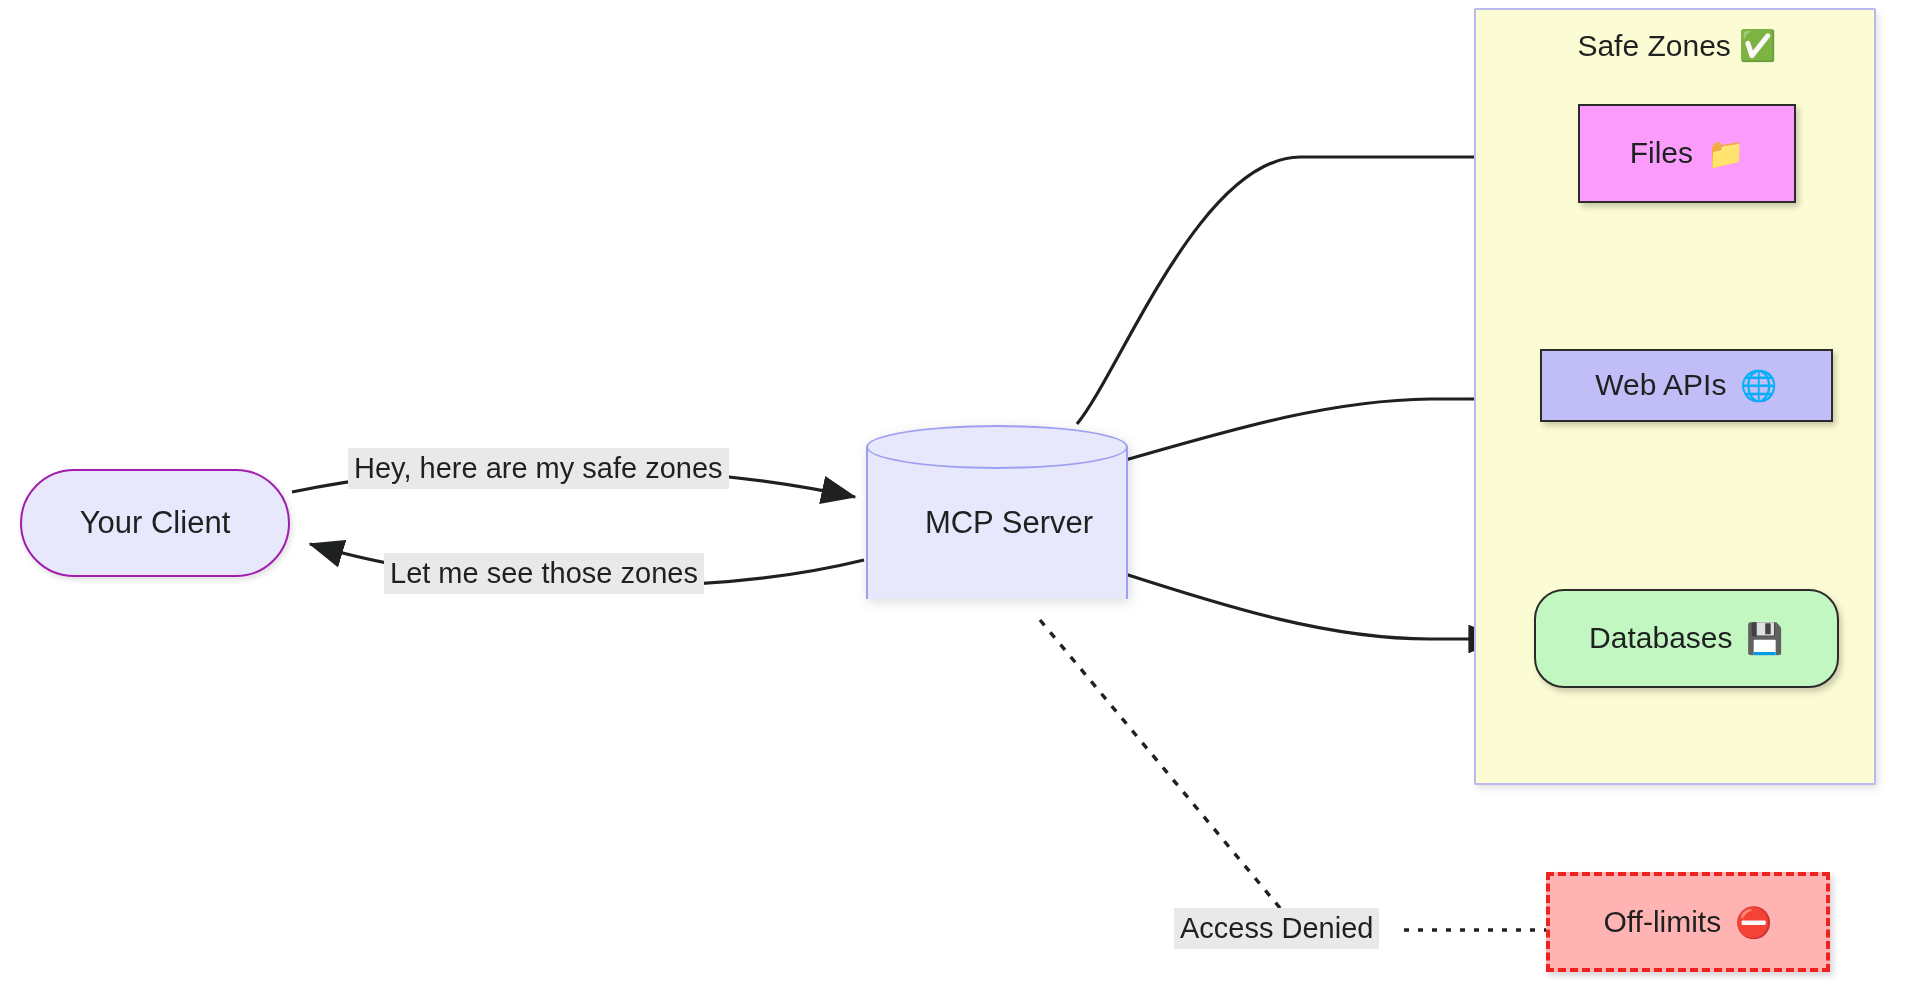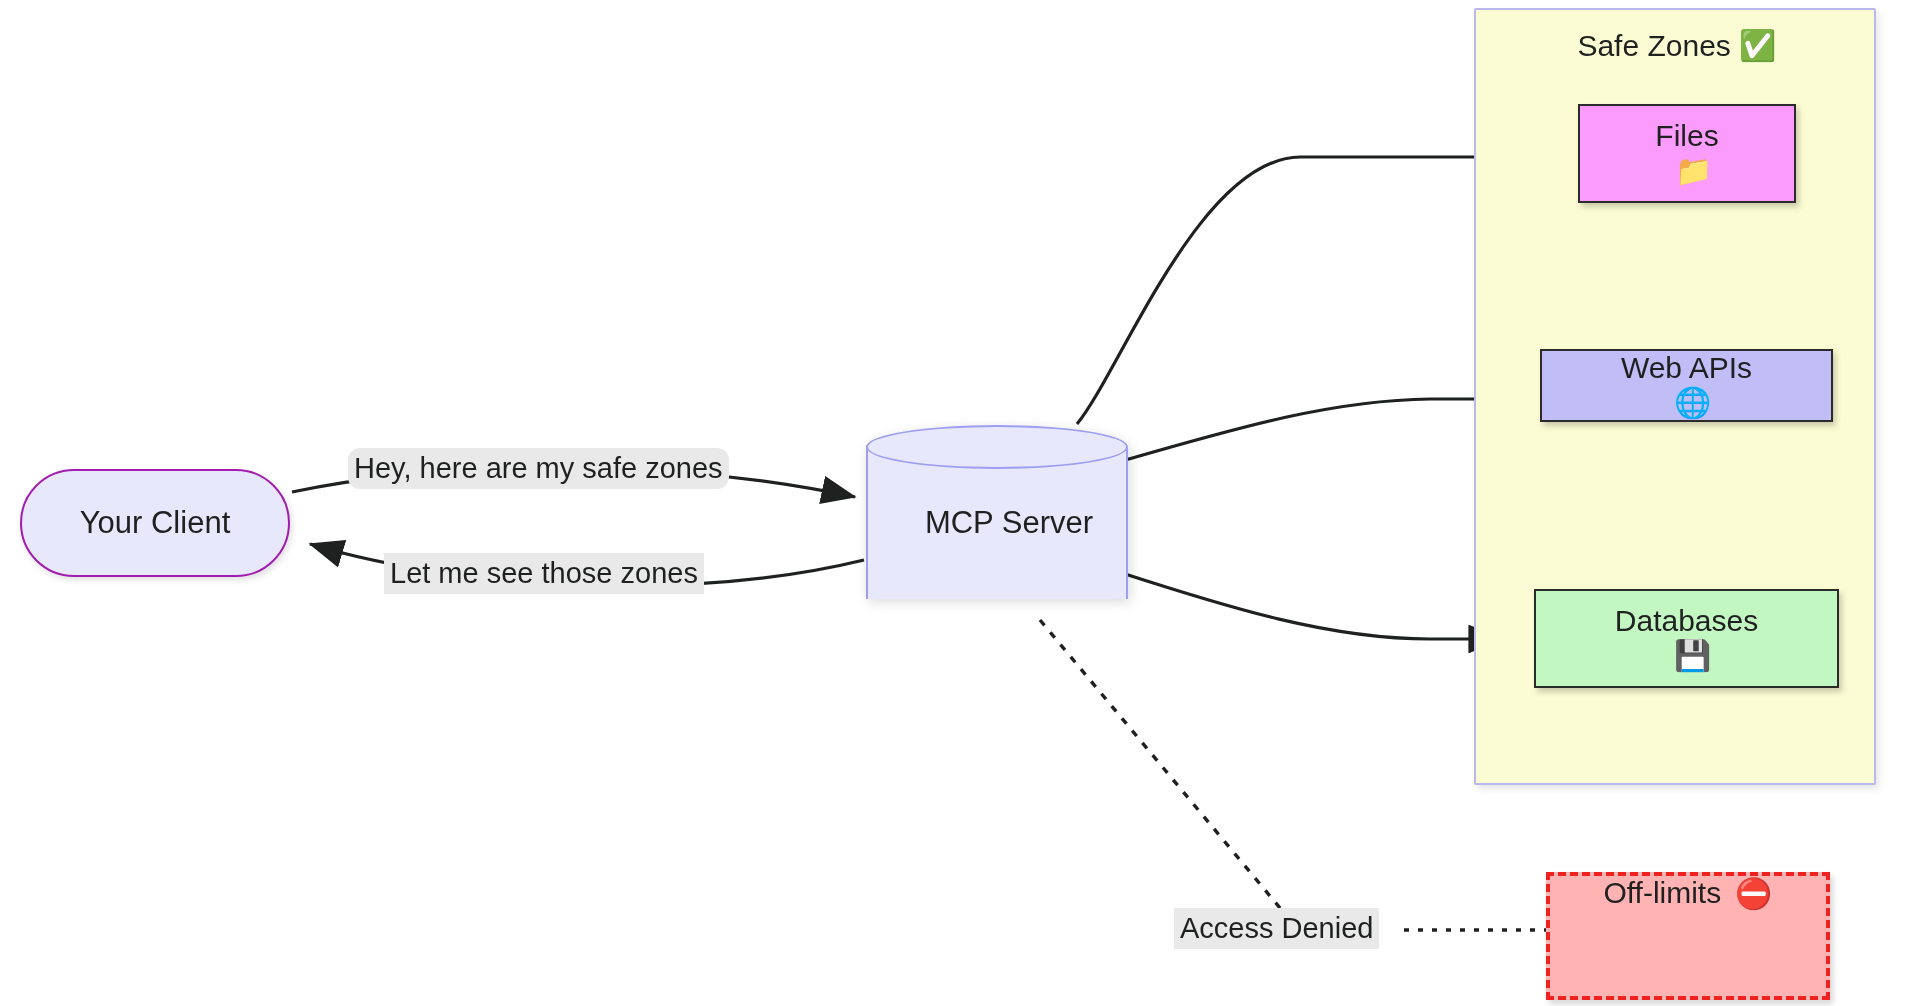--- a/index.html
+++ b/index.html
@@ -140,21 +140,20 @@
   .leaf-box {
     position: absolute;
     box-sizing: border-box;
     display: flex;
     align-items: center;
     justify-content: center;
     border: 2.5px solid #2b2b2b;
     font-size: 30px;
     white-space: nowrap;
     box-shadow: 3px 4px 6px rgba(0,0,0,0.20);
-    flex-direction: column;
   }
 
   #files-box {
     left: 1578px;
     top: 104px;
     width: 218px;
     height: 99px;
     background: #fb9bfb;
   }
   #webapis-box {
@@ -163,51 +162,52 @@
     width: 293px;
     height: 73px;
     background: #c1bdf6;
   }
   #databases-box {
     left: 1534px;
     top: 589px;
     width: 305px;
     height: 99px;
     background: #c2f7c2;
+    border-radius: 30px;
   }
 
   
   #offlimits-box {
     position: absolute;
     left: 1546px;
     top: 872px;
     width: 284px;
-    height: 128px;
-    box-sizing: border-box;
-    display: flex;
-    align-items: flex-start;
+    height: 100px;
+    box-sizing: border-box;
+    display: flex;
+    align-items: center;
     justify-content: center;
     background: #ffb3b3;
     border: 4px dashed #ef2222;
     font-size: 30px;
     white-space: nowrap;
     box-shadow: 3px 4px 6px rgba(0,0,0,0.16);
   }
 
   
   .edge-label {
     position: absolute;
     background: #e9e9e9;
     font-size: 29px;
     padding: 3px 6px;
     white-space: nowrap;
     line-height: 1.2;
     color: #1f2020;
   }
-  #label-request  { left: 348px; top: 448px; border-radius: 12px; }
+  #label-request  { left: 348px; top: 448px; }
   #label-response { left: 384px; top: 553px; }
   #label-denied   { left: 1174px; top: 908px; }
 
   .emoji {
     font-family: "DejaVu Sans", sans-serif;
     display: inline-block;
   }
 </style>
 </head>
 <body>

